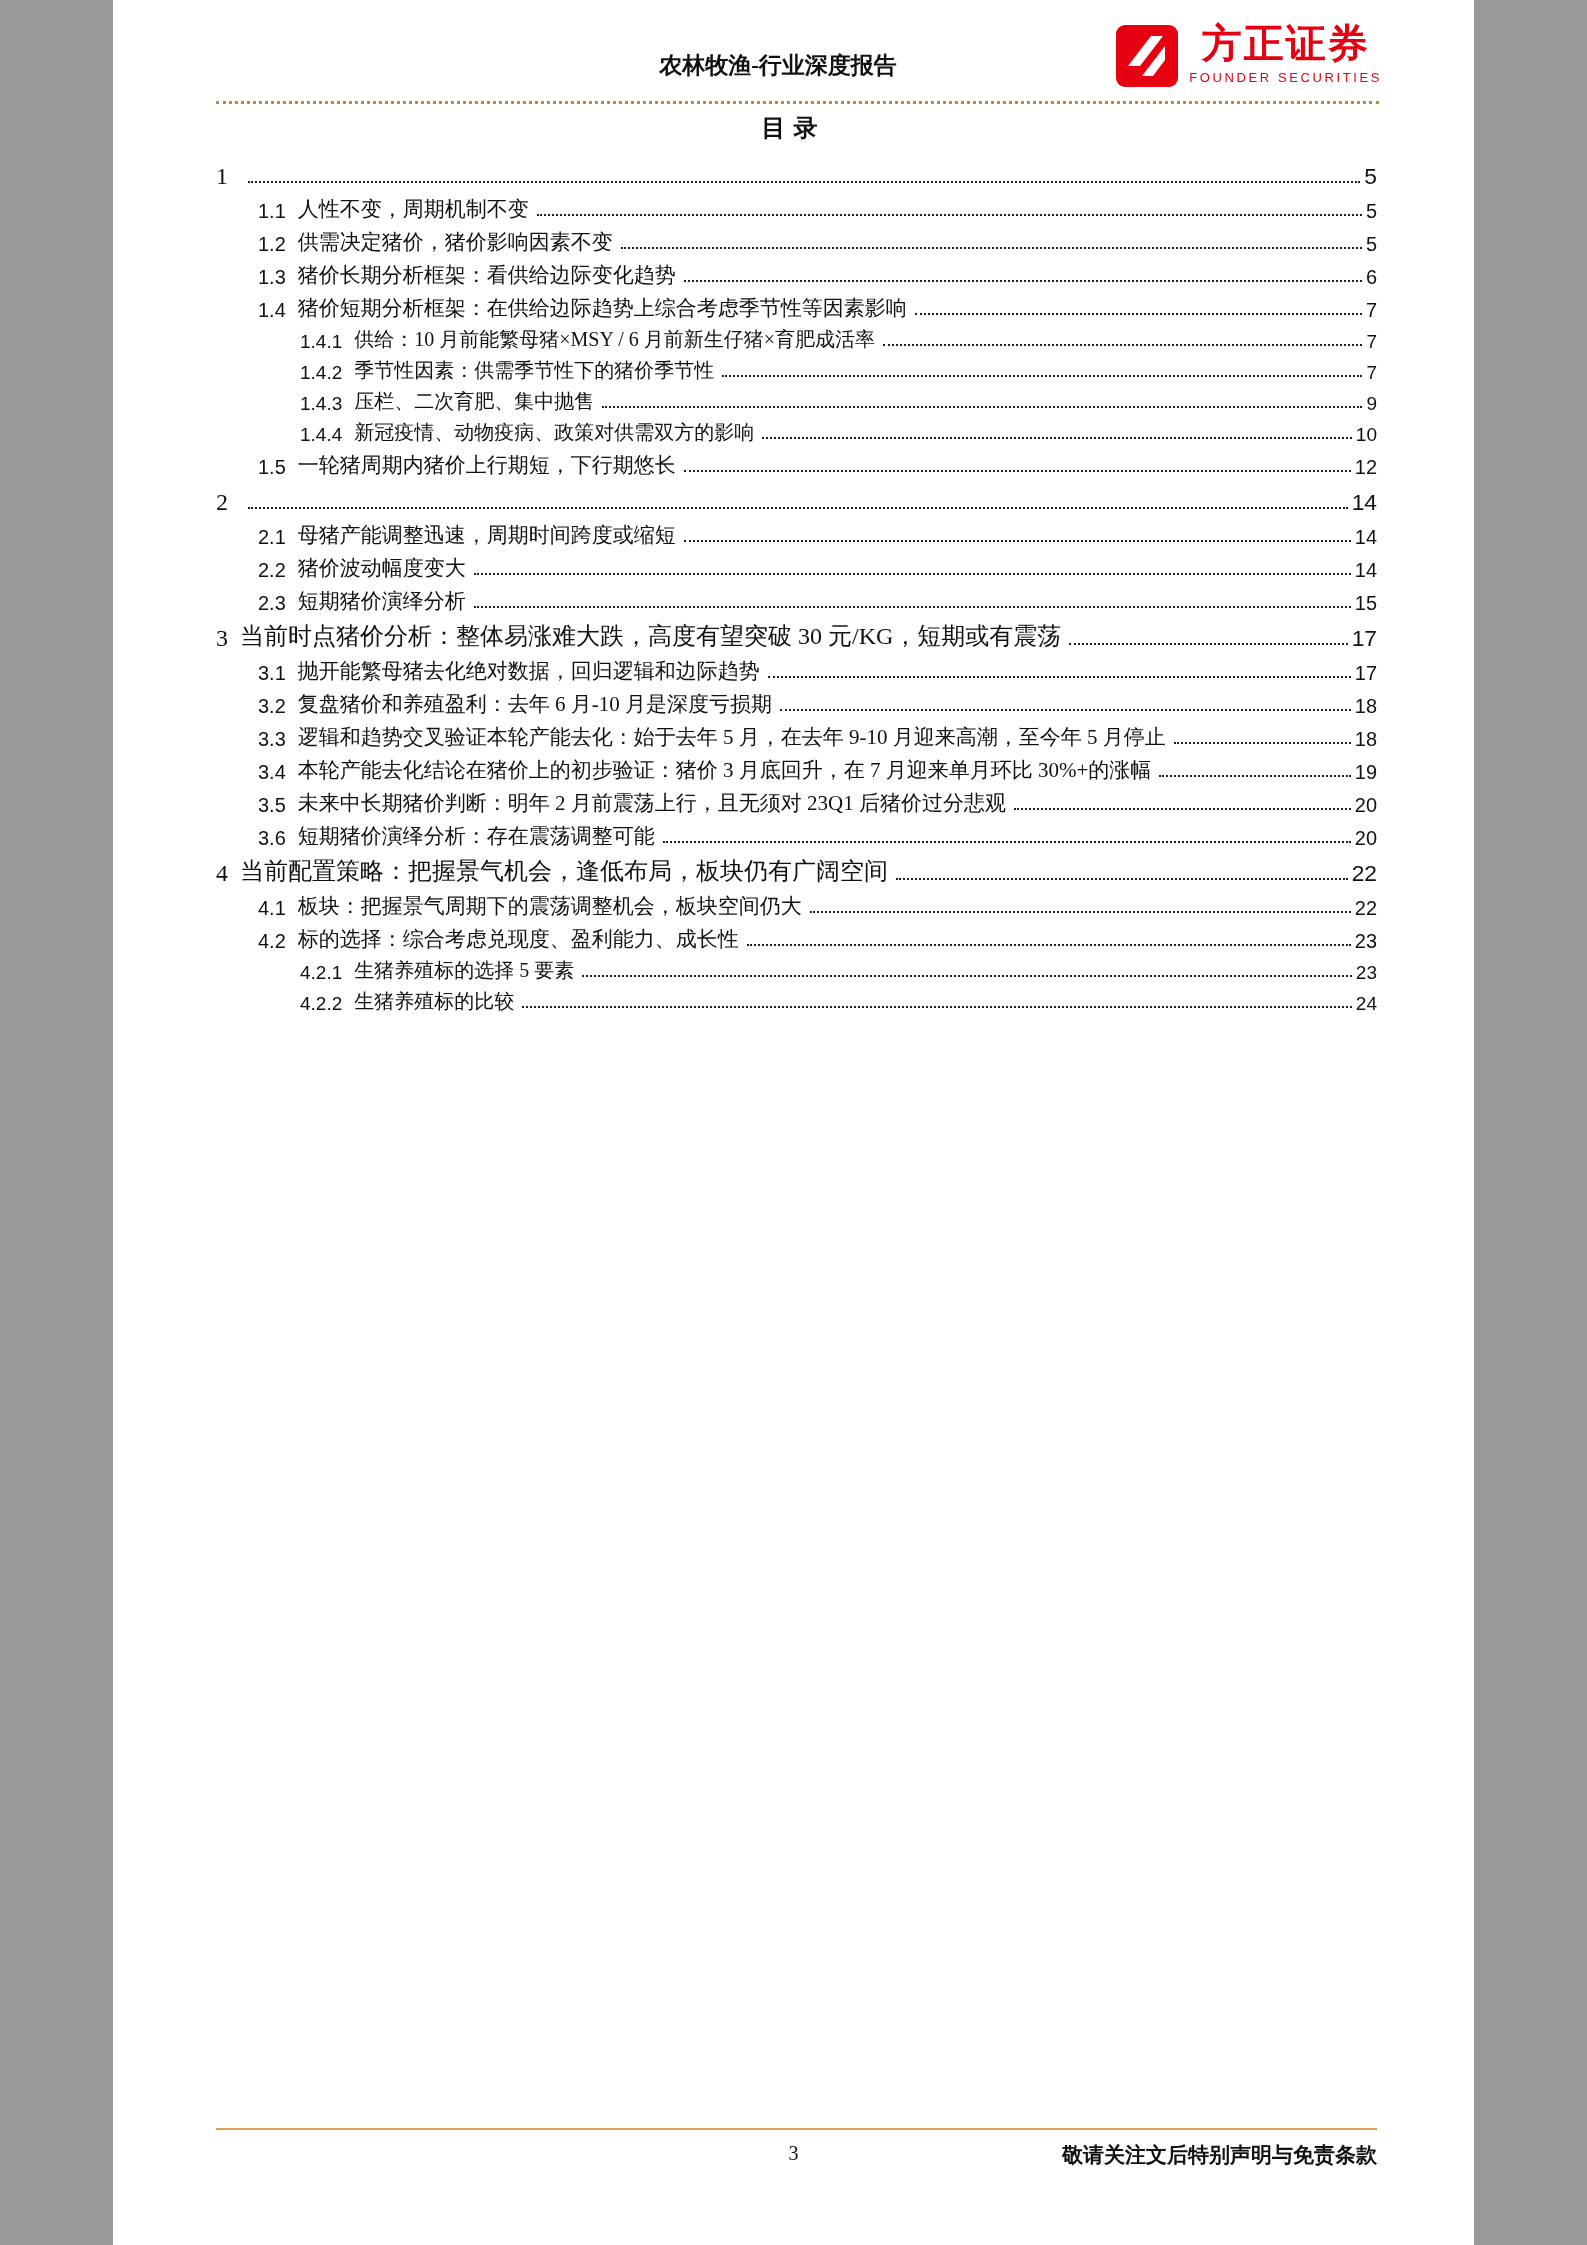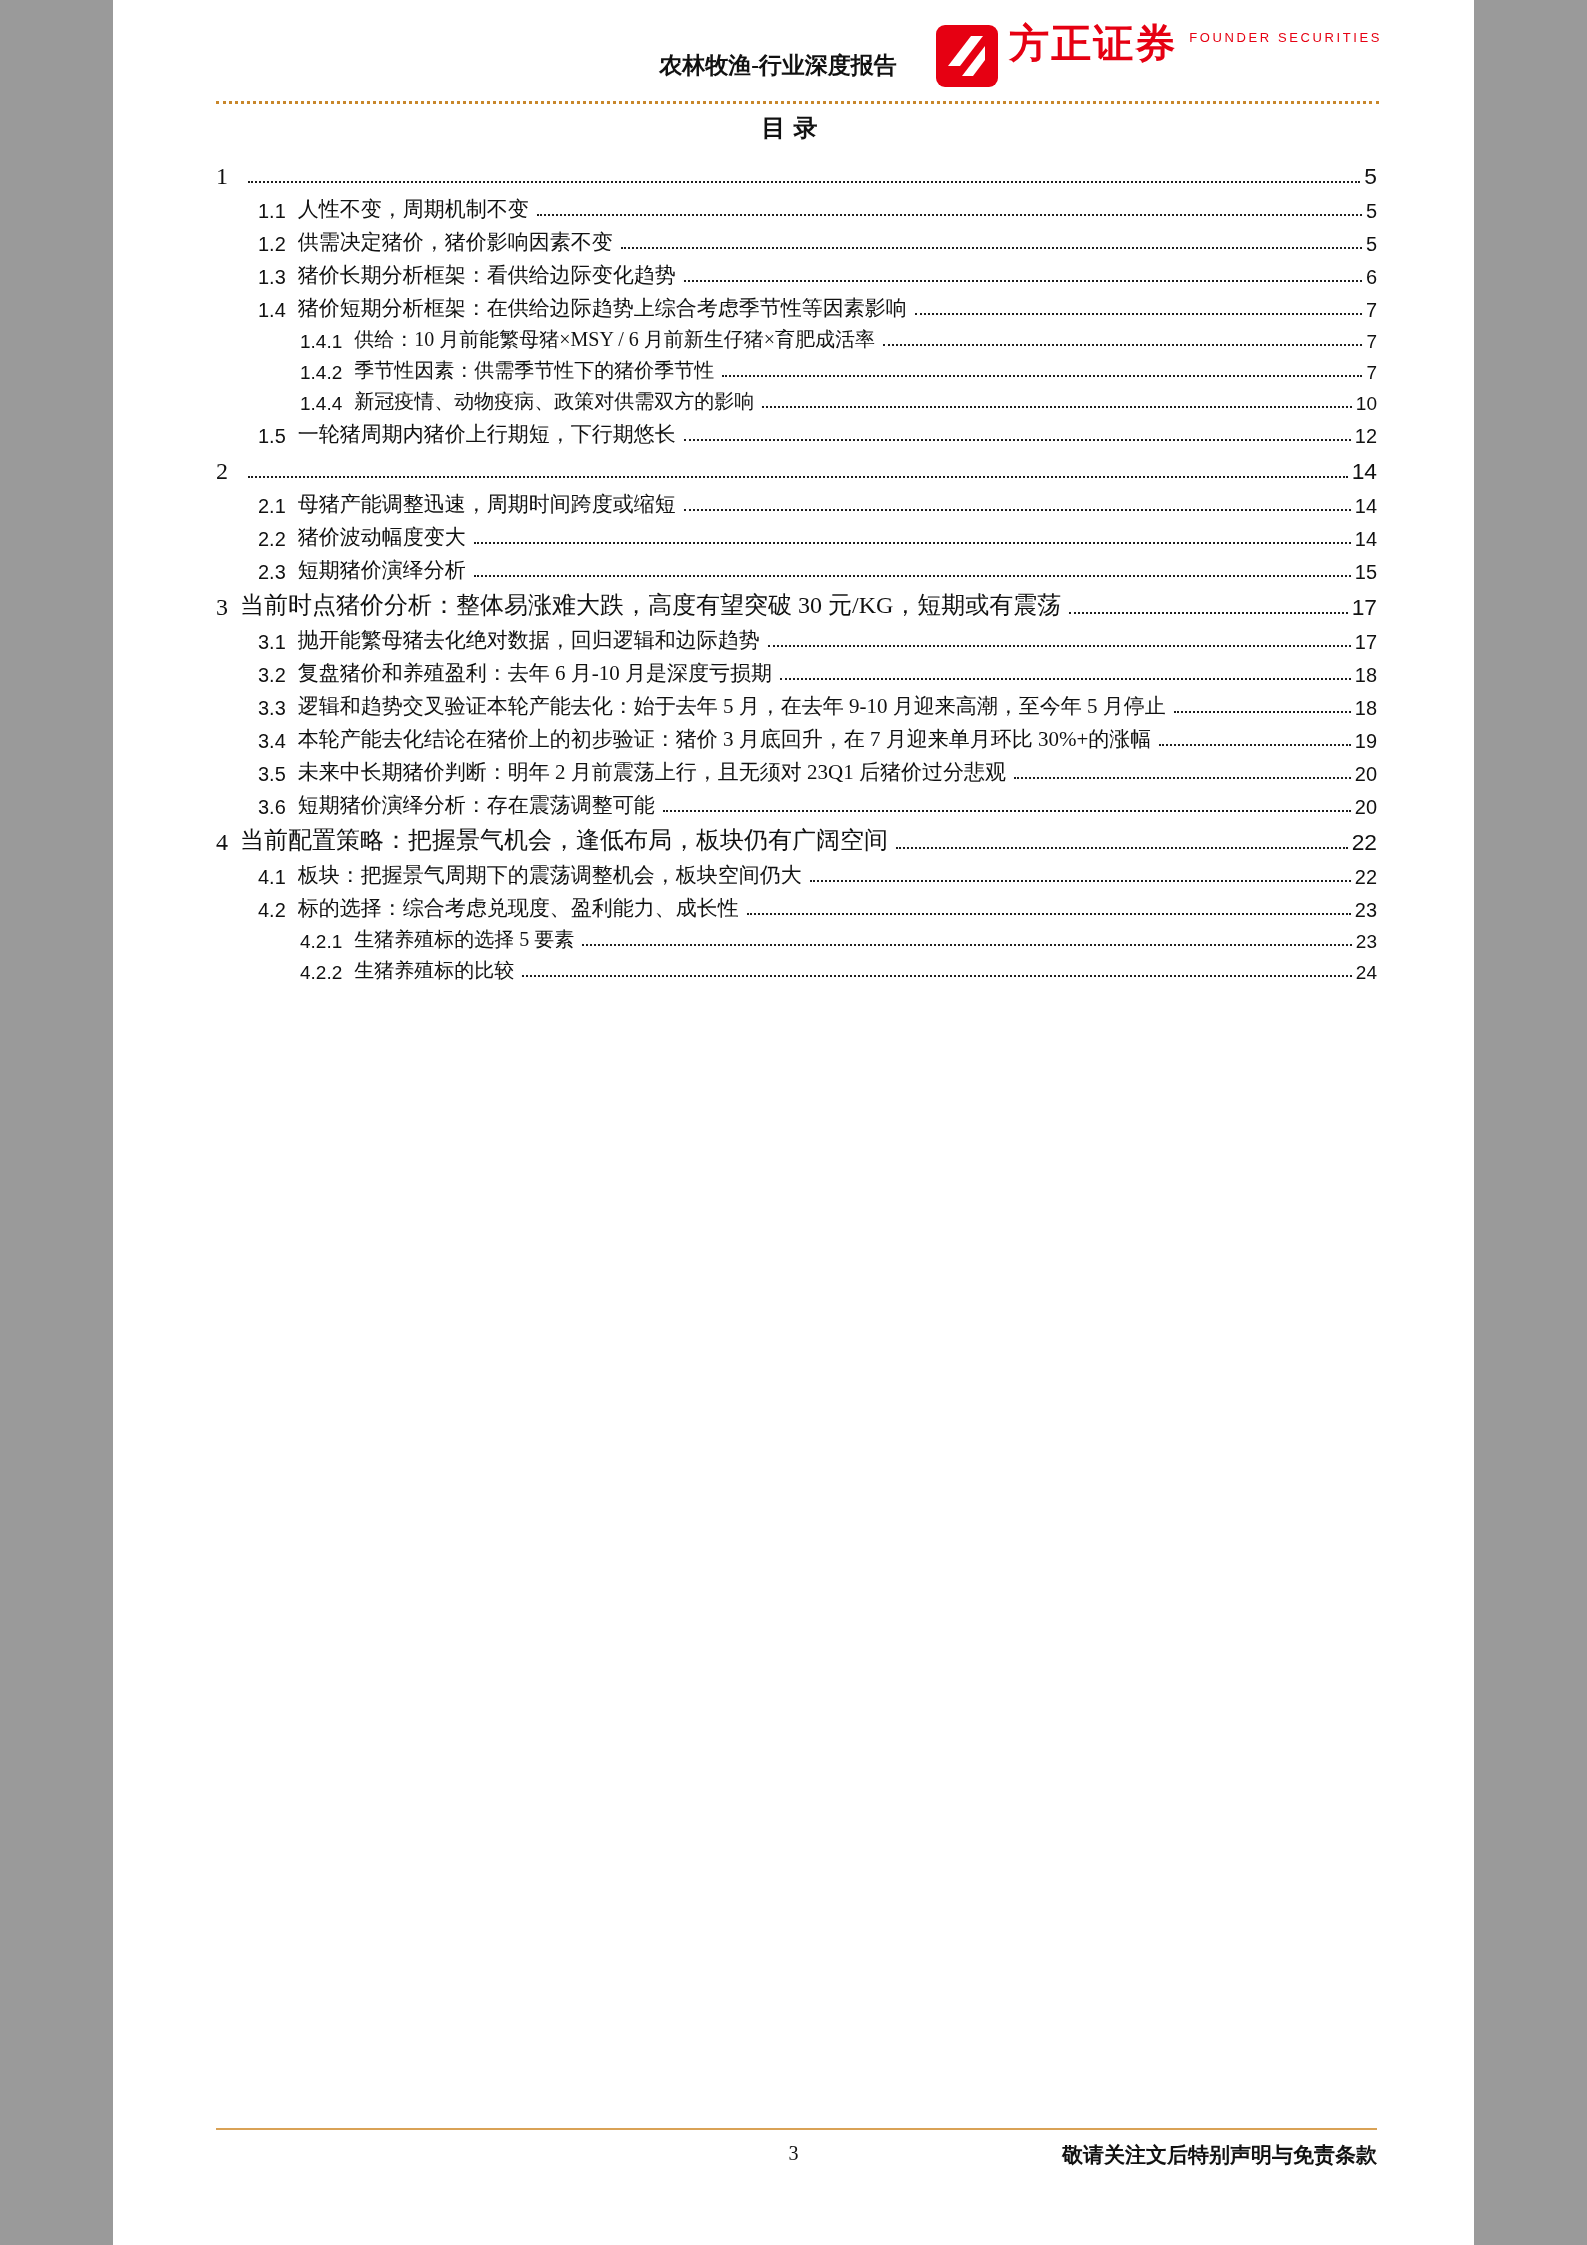--- a/index.html
+++ b/index.html
@@ -16,21 +16,21 @@
   
   .header-title {
     position:absolute; top:50px; left:0; width:1330px;
     text-align:center;
     font-size:23px; font-weight:700;
   }
   .logo {
     position:absolute; top:24px; right:92px;
     display:flex; align-items:flex-start; gap:10px;
   }
-  .logo-text { display:flex; align-items:flex-start;gap:12px; }
+  .logo-text { display:flex; flex-direction:column; align-items:center; }
   .logo-cn {
     font-size:40px; font-weight:700; color:#e60012; line-height:1.0;
     letter-spacing:2px;
   }
   .logo-en {
     font-family:"Liberation Sans", sans-serif;
     font-size:13px; font-weight:400; color:#e60012;
     letter-spacing:2.6px; margin-top:6px;
   }
   .header-rule {
@@ -135,20 +135,26 @@
         <span class="leader"></span>
         <span class="pg">7</span>
       </div>
       <div class="toc-row lvl3">
         <span class="num">1.4.2</span>
         <span class="ttl">季节性因素：供需季节性下的猪价季节性</span>
         <span class="leader"></span>
         <span class="pg">7</span>
       </div>
       <div class="toc-row lvl3">
+        <span class="num">1.4.3</span>
+        <span class="ttl">压栏、二次育肥、集中抛售</span>
+        <span class="leader"></span>
+        <span class="pg">9</span>
+      </div>
+      <div class="toc-row lvl3">
         <span class="num">1.4.4</span>
         <span class="ttl">新冠疫情、动物疫病、政策对供需双方的影响</span>
         <span class="leader"></span>
         <span class="pg">10</span>
       </div>
       <div class="toc-row lvl2">
         <span class="num">1.5</span>
         <span class="ttl">一轮猪周期内猪价上行期短，下行期悠长</span>
         <span class="leader"></span>
         <span class="pg">12</span>

